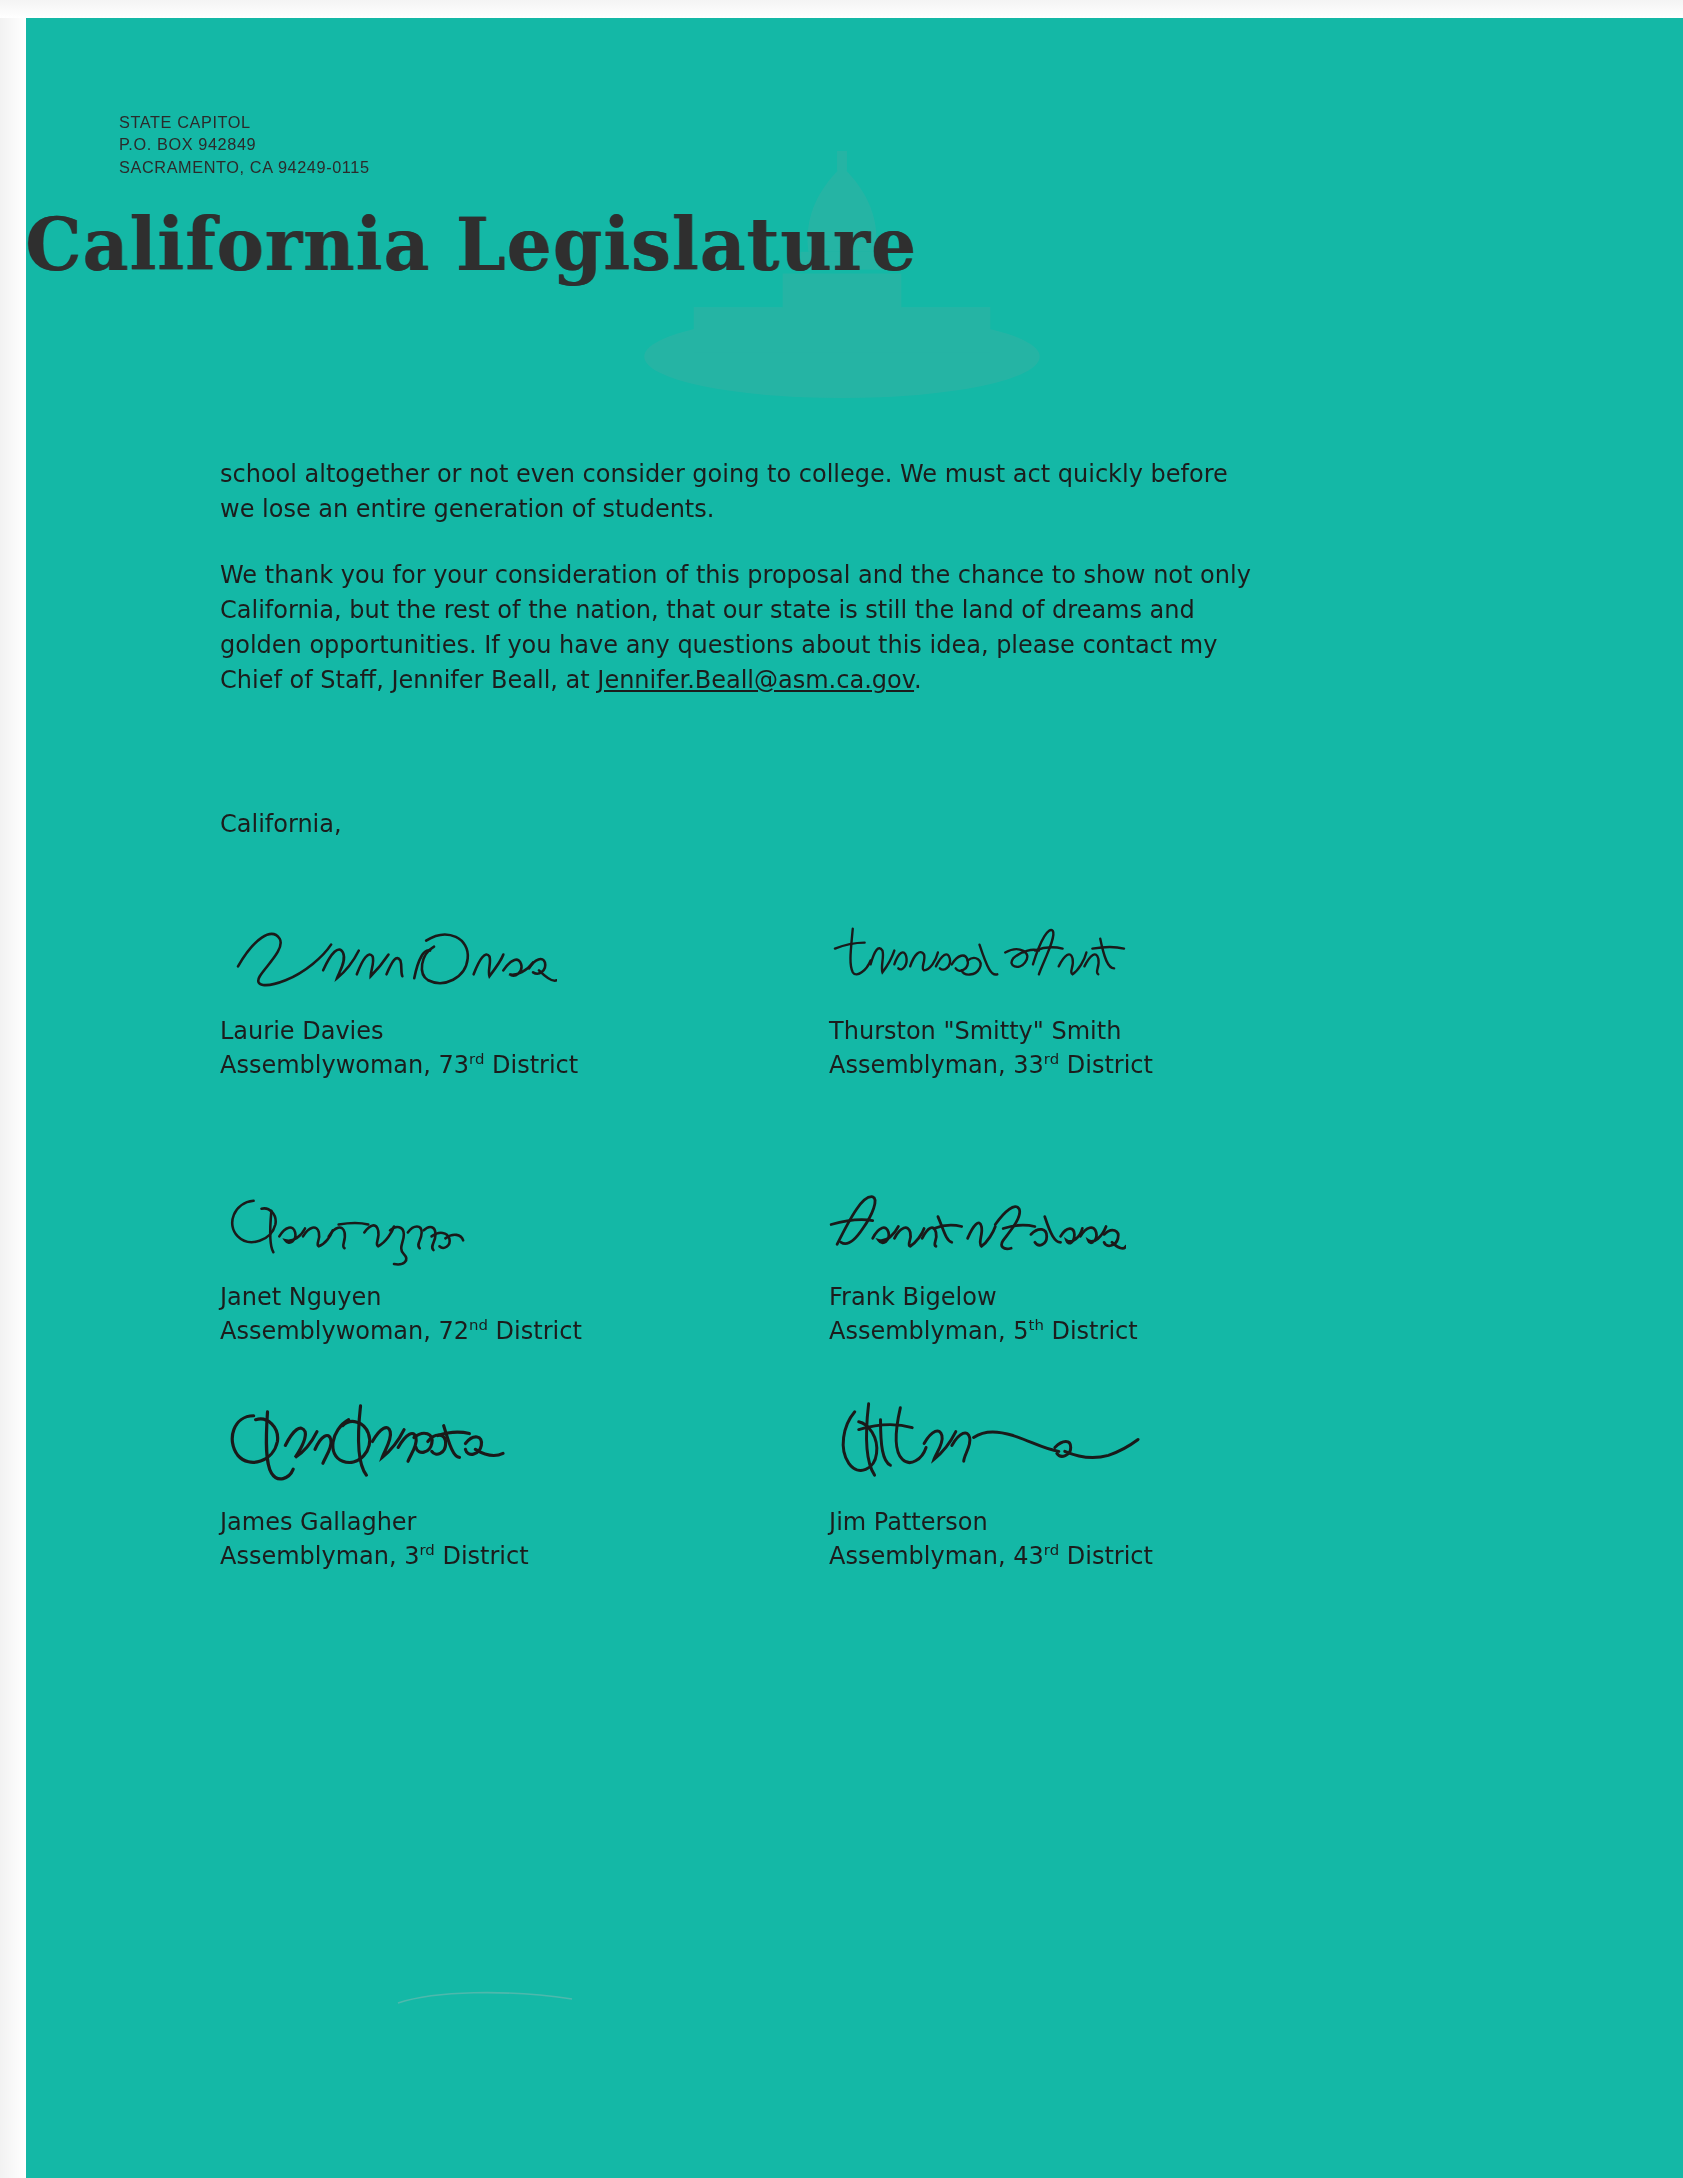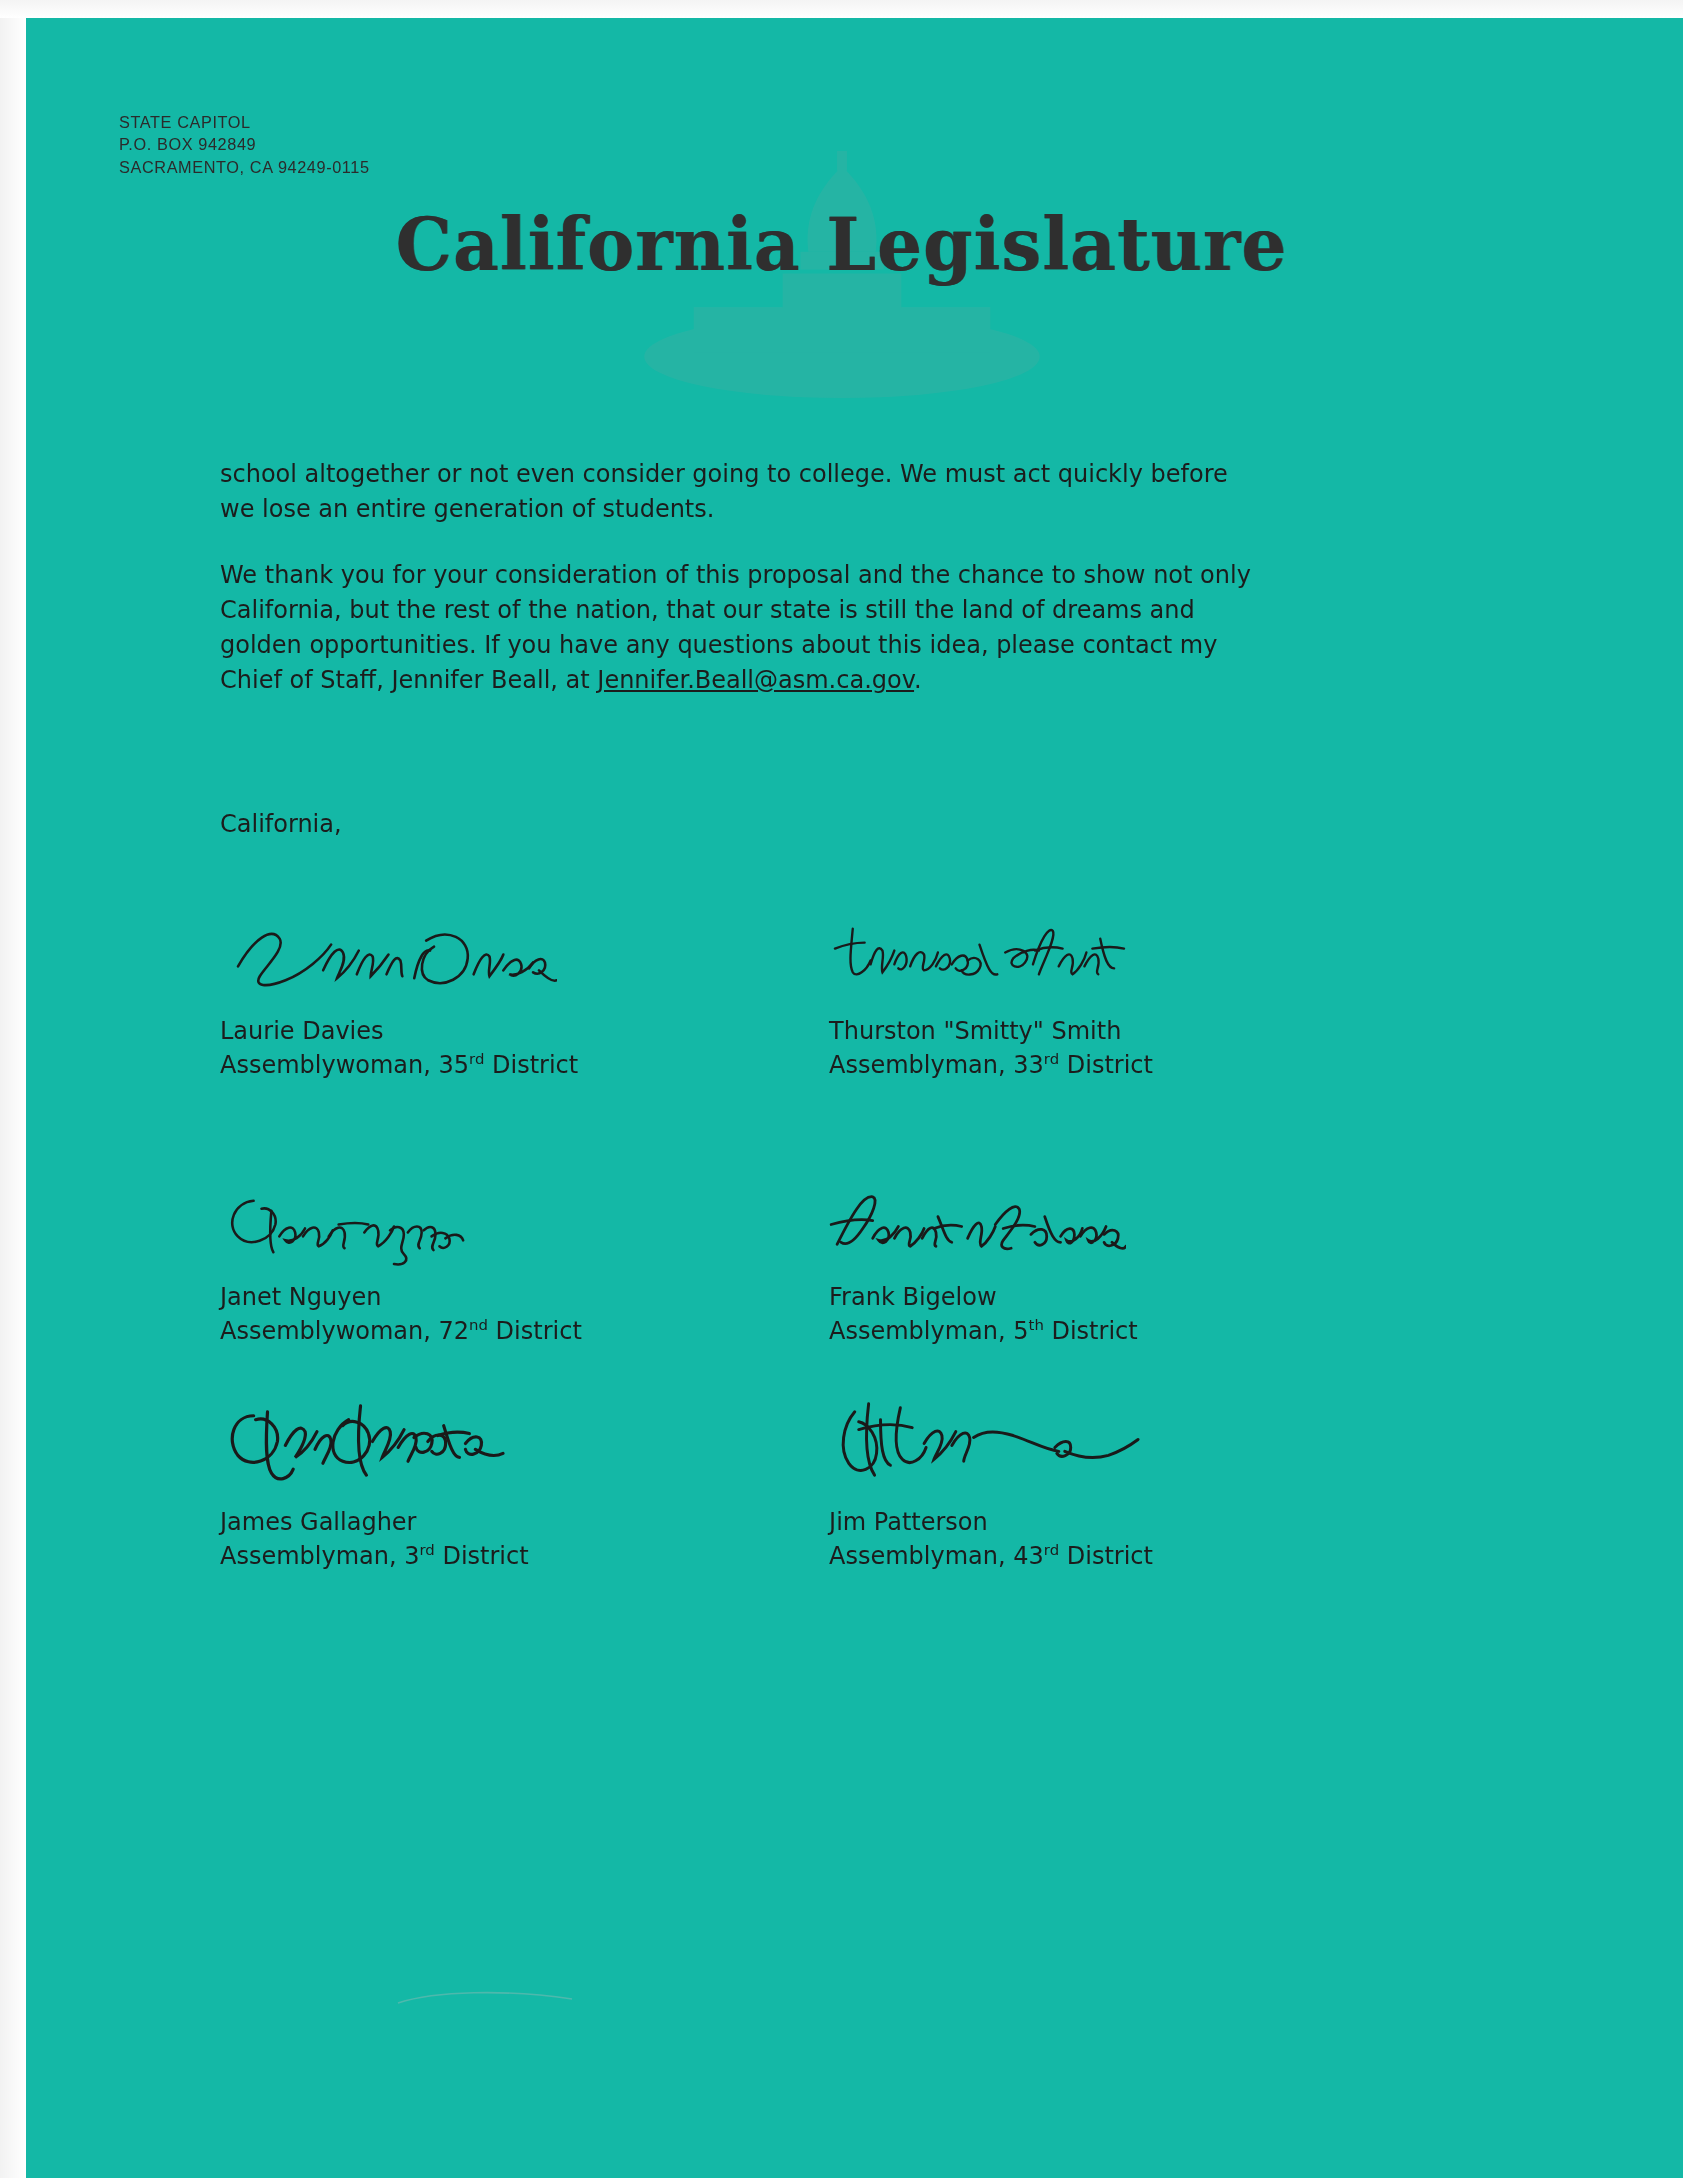--- a/index.html
+++ b/index.html
@@ -50,21 +50,21 @@
     color: #2b2b2b;
     white-space: pre-line;
     text-align: left;
   }
 
   .masthead {
     position: absolute;
     left: 0;
     top: 208px;
     width: 1683px;
-    text-align: center;
+    text-align: left;
   }
   .masthead-title {
     font-family: "DejaVu Serif", serif;
     font-weight: 700;
     font-size: 73px;
     letter-spacing: 1px;
     color: #2f2f2f;
     line-height: 1;
     
     transform: scaleX(0.97);
@@ -221,21 +221,21 @@
               <path d="M196 74 C200 54 206 44 212 46"></path>
               <path d="M208 36 C230 22 252 34 250 54 C248 74 226 84 210 76 C200 70 202 50 216 42"></path>
               <path d="M256 70 C262 54 268 46 272 52 C274 58 270 66 272 72 C278 64 284 56 286 50"></path>
               <path d="M286 66 C294 54 302 52 304 60 C306 68 298 74 292 70 C300 72 310 66 316 58"></path>
               <path d="M312 64 C318 54 326 52 328 58 C330 66 322 72 316 68"></path>
               <path d="M322 66 C330 74 336 78 340 76"></path>
             </g>
           </svg>
         </div>
         <div class="sig-name">Laurie Davies</div>
-        <div class="sig-title"><span>Assemblywoman, </span><span>35</span><sup>rd</sup><span> District</span></div>
+        <div class="sig-title"><span>Assemblywoman, </span><span>73</span><sup>rd</sup><span> District</span></div>
       </div>
 
       <div class="sig-cell right">
         <div class="sig-mark">
           <svg width="297" height="99" viewBox="0 0 300 100">
             <g fill="none" stroke="#1a1a1a" stroke-width="2.4" stroke-linecap="round">
               <path d="M6 44 C16 40 26 38 36 38"></path>
               <path d="M24 24 C22 46 20 60 24 68 C28 74 38 66 42 56"></path>
               <path d="M42 60 C46 46 50 40 54 46 C56 52 52 62 54 68 C60 60 64 52 66 46"></path>
               <path d="M66 60 C70 48 76 44 78 52 C80 60 74 68 70 64"></path>

